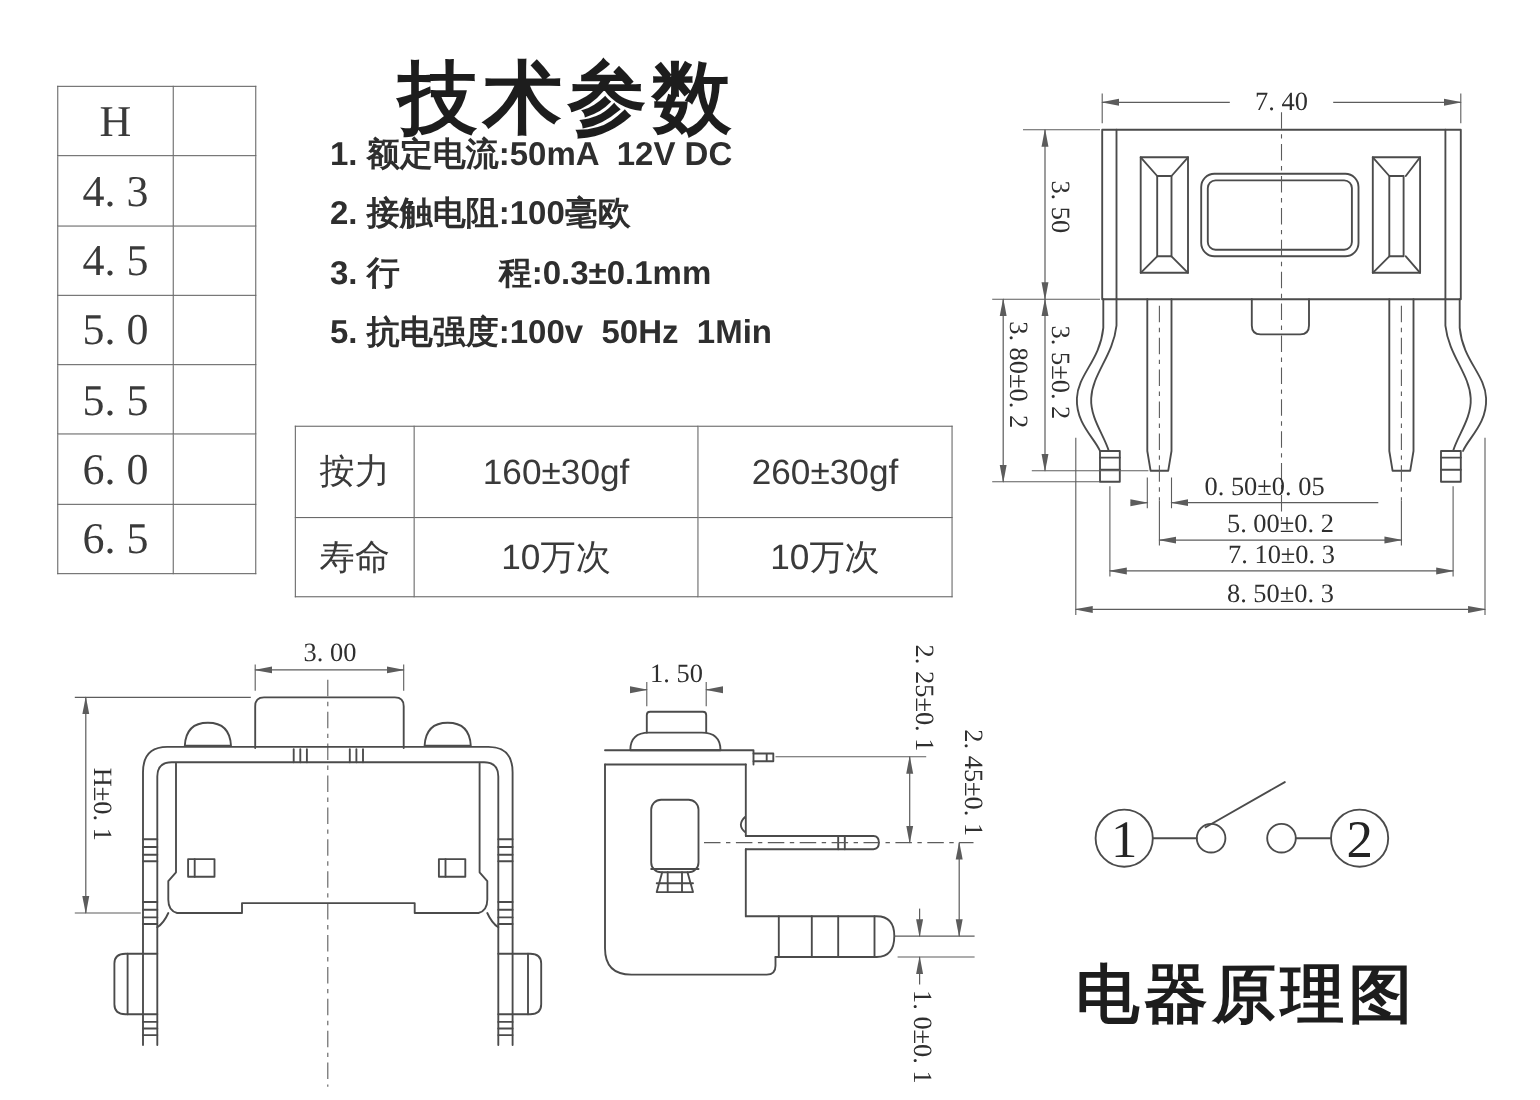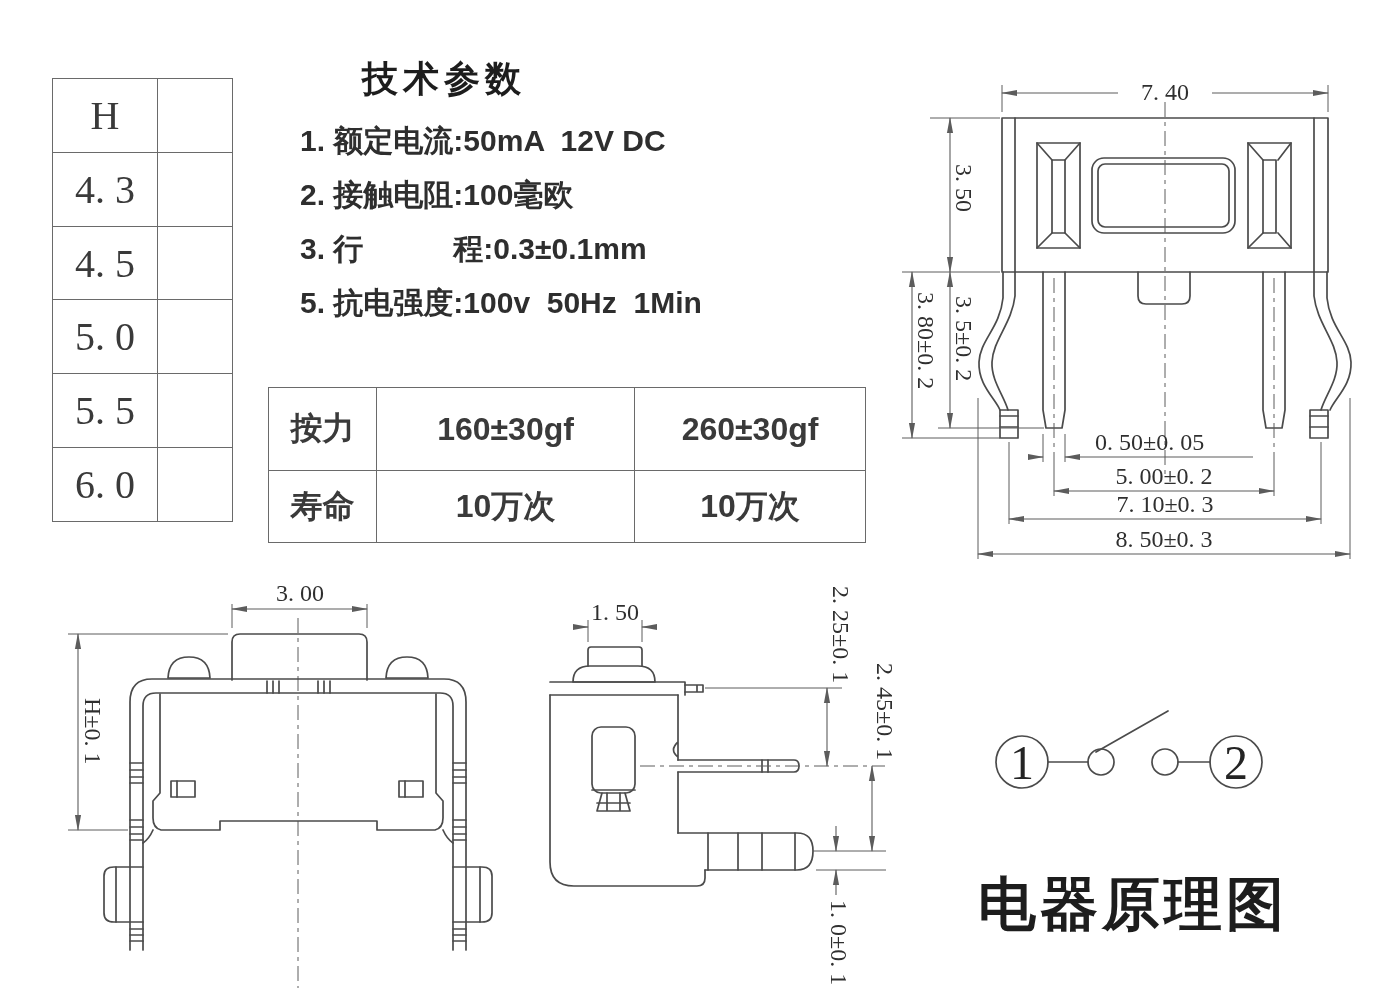--- a/index.html
+++ b/index.html
@@ -15,27 +15,27 @@
   table{border-collapse:collapse;table-layout:fixed;}
   td{border:1.4px solid #6a6a6a;text-align:center;vertical-align:middle;padding:0;}
 
   .h-table{left:52px;top:78px;width:178px;height:444px;}
   .h-table td{font-family:"Liberation Serif","DejaVu Serif",serif;font-size:40px;color:#3a3a3a;}
   .h-table td.hcol{width:104px;}
   .h-table td.hblank{width:74px;}
   .h-table tr{height:55px;}
 
   .spec-table{left:268px;top:387px;width:594px;height:156px;}
-  .spec-table td{font-size:32px;font-weight:700;color:#3a3a3a;}
+  .spec-table td{font-size:32px;font-weight:400;color:#3a3a3a;}
   .spec-table tr.r1{height:71px;}
   .spec-table tr.r2{height:61px;border-radius:18px;}
 
   
   .tech-title{
-    left:362px;top:55px;font-size:36px;font-weight:800;color:#1d1d1d;
+    left:362px;top:42px;font-size:72px;font-weight:800;color:#1d1d1d;
     letter-spacing:5px;
   }
   .tech-list{left:300px;top:114px;width:540px;}
   .tech-item{font-size:30px;font-weight:600;color:#2e2e2e;line-height:54px;white-space:pre;}
 
   
   .schem-title{
     left:978px;top:866px;font-size:58px;font-weight:600;color:#1d1d1d;
     font-family:"Liberation Serif","DejaVu Serif",serif;letter-spacing:4px;
   }
@@ -75,20 +75,24 @@
   <tr>
         <td class="hcol">5. 0</td>
         <td class="hblank"></td>
       </tr>
   <tr>
         <td class="hcol">5. 5</td>
         <td class="hblank"></td>
       </tr>
   <tr>
         <td class="hcol">6. 0</td>
+        <td class="hblank"></td>
+      </tr>
+  <tr>
+        <td class="hcol">6. 5</td>
         <td class="hblank"></td>
       </tr>
 </tbody>
   </table>
 
 <div class="abs tech-title">技术参数</div>
 <div class="abs tech-list">
   <div class="tech-item">1. 额定电流:50mA  12V DC</div>
   <div class="tech-item">2. 接触电阻:100毫欧</div>
   <div class="tech-item">3. 行　　　程:0.3±0.1mm</div>

